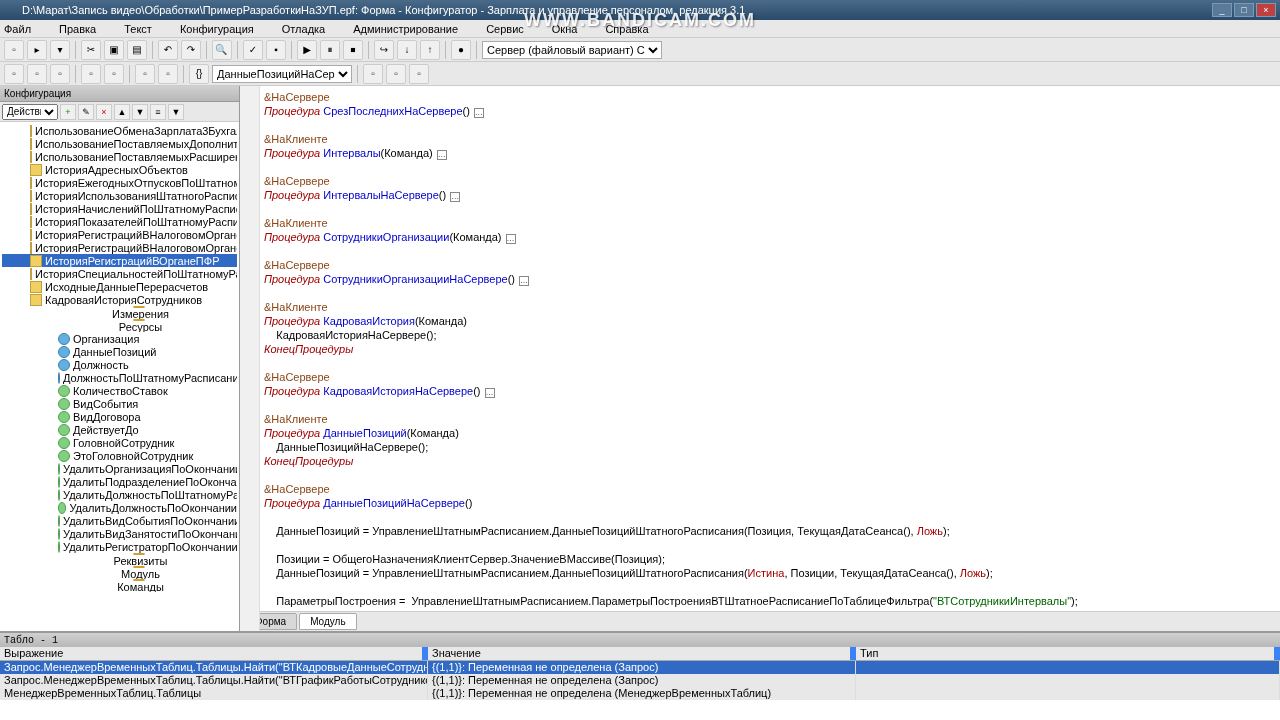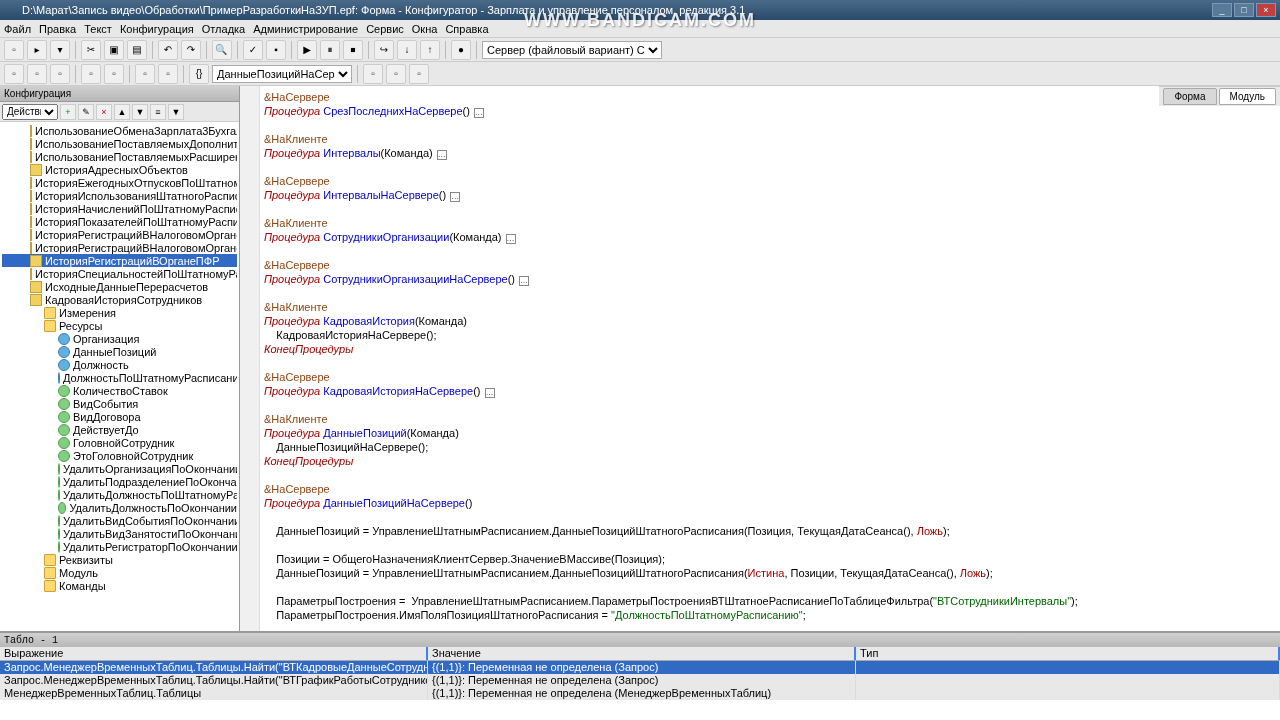--- a/index.html
+++ b/index.html
@@ -2,58 +2,58 @@
 <html><head>
 <meta charset="utf-8">
 <style>
 * { margin: 0; padding: 0; box-sizing: border-box; font-family: Tahoma, sans-serif; font-size: 11px; }
 body { background: #e8e8e8; width: 1280px; height: 720px; overflow: hidden; }
 .titlebar { background: linear-gradient(#4a6a8a,#2a4a6a); color: #fff; height: 20px; display: flex; align-items: center; padding: 0 4px; font-size: 11px; }
 .titlebar .title { flex: 1; margin-left: 18px; }
 .titlebar .winbtns { display: flex; gap: 2px; }
 .titlebar .winbtns span { width: 20px; height: 14px; background: #5a7a9a; border: 1px solid #7a9aba; display: inline-flex; align-items: center; justify-content: center; font-size: 9px; cursor: pointer; }
 .watermark { position: absolute; top: 10px; left: 50%; transform: translateX(-50%); color: #fff; font-size: 18px; font-weight: bold; letter-spacing: 2px; text-shadow: 1px 1px 2px rgba(0,0,0,0.5); font-family: Arial; opacity: 0.85; z-index: 100; }
-.menubar { background: #e8e8e8; height: 18px; display: flex; align-items: center; padding: 0 4px; gap: 8px; border-bottom: 1px solid #ccc; }
+.menubar { background: #e8e8e8; height: 18px; display: flex; align-items: center; padding: 0 4px; gap: 28px; border-bottom: 1px solid #ccc; }
 .menubar span { cursor: pointer; }
 .toolbar { background: #e8e8e8; height: 24px; display: flex; align-items: center; padding: 0 4px; gap: 3px; border-bottom: 1px solid #ccc; }
 .toolbar .tbtn { width: 20px; height: 20px; background: #f0f0f0; border: 1px solid #ccc; border-radius: 2px; cursor: pointer; display: inline-flex; align-items: center; justify-content: center; font-size: 10px; }
 .toolbar .sep { width: 1px; height: 18px; background: #bbb; margin: 0 2px; }
 .toolbar select { height: 18px; font-size: 11px; background: #fff; border: 1px solid #aaa; }
 .main { display: flex; height: 545px; }
 .leftpane { width: 240px; background: #f5f5f5; border-right: 1px solid #999; display: flex; flex-direction: column; }
 .leftpane-hdr { background: linear-gradient(#d0d0d0,#b8b8b8); height: 16px; padding: 0 4px; font-size: 10px; display: flex; align-items: center; border-bottom: 1px solid #999; }
 .leftpane-tb { background: #e8e8e8; height: 20px; display: flex; align-items: center; padding: 0 2px; gap: 2px; border-bottom: 1px solid #ccc; }
 .leftpane-tb select { font-size: 10px; height: 16px; }
 .leftpane-tb .tbtn { width: 16px; height: 16px; background: #f0f0f0; border: 1px solid #ccc; cursor: pointer; display: inline-flex; align-items: center; justify-content: center; font-size: 9px; }
 .tree { flex: 1; overflow: auto; background: #fff; padding: 2px; }
 .tree-item { display: flex; align-items: center; height: 13px; padding-left: 28px; cursor: pointer; white-space: nowrap; overflow: hidden; }
 .tree-item.sel { background: #316ac5; color: #fff; }
 .tree-item .ico { width: 12px; height: 12px; margin-right: 3px; display: inline-block; }
 .tree-item .ico.reg { background: #f0d060; border: 1px solid #c0a040; }
 .tree-item .ico.fld { background: #ffd86e; border: 1px solid #d0a030; border-radius: 1px; }
 .tree-item .ico.dim { background: #60b0e0; border: 1px solid #4080b0; border-radius: 50%; }
 .tree-item .ico.res { background: #80d080; border: 1px solid #50a050; border-radius: 50%; }
-.tree-item.l2 { padding-left: 42px; }
+.tree-item.l2 { padding-left: 42px; flex-direction: column; }
 .tree-item.l3 { padding-left: 56px; }
-.editor { flex: 1; background: #fff; display: flex; flex-direction: row; position: relative; }
+.editor { flex: 1; background: #fff; display: flex; flex-direction: column; position: relative; }
 .gutter { position: absolute; left: 0; top: 0; bottom: 0; width: 20px; background: #f0f0f0; border-right: 1px solid #ddd; }
 .code { padding: 4px 4px 4px 24px; font-family: 'Courier New', monospace; font-size: 11px; line-height: 14px; flex: 1; overflow: auto; white-space: pre; }
 .code .kw { color: #a00000; font-style: italic; }
 .code .dir { color: #8b4513; }
 .code .id { color: #0000cc; }
 .code .str { color: #006400; }
 .code .lit { color: #a00000; }
 .code .fold { display: inline-block; width: 10px; height: 10px; border: 1px solid #888; background: #fff; font-size: 8px; text-align: center; line-height: 8px; cursor: pointer; margin-left: 4px; }
 .tabs { height: 20px; background: #e8e8e8; border-top: 1px solid #ccc; display: flex; align-items: center; padding: 0 4px; gap: 2px; }
 .tabs .tab { padding: 2px 10px; background: #d8d8d8; border: 1px solid #aaa; border-radius: 2px 2px 0 0; cursor: pointer; font-size: 10px; }
 .tabs .tab.active { background: #fff; }
 .bottom { border-top: 2px solid #999; }
 .bottom-hdr { background: linear-gradient(#d0d0d0,#b8b8b8); height: 14px; padding: 0 4px; font-size: 10px; display: flex; align-items: center; font-family: Liberation Mono, monospace; }
 .bottom-cols { display: flex; background: #e8e8e8; border-bottom: 1px solid #aaa; height: 14px; font-size: 10px; }
-.bottom-cols div { padding: 0 4px; border-right: 2px solid #3b82f6; }
+.bottom-cols div { padding: 0 4px; border-right: 6px solid #3b82f6; }
 .bottom-cols .c1 { width: 428px; }
 .bottom-cols .c2 { width: 428px; }
 .bottom-cols .c3 { flex: 1; }
 .bottom-row { display: flex; height: 13px; font-size: 10px; }
 .bottom-row.sel { background: #316ac5; color: #fff; }
 .bottom-row div { padding: 0 4px; border-right: 1px solid #ddd; overflow: hidden; white-space: nowrap; }
 .bottom-row .c1 { width: 428px; }
 .bottom-row .c2 { width: 428px; }
 .bottom-row .c3 { flex: 1; }
 </style>

